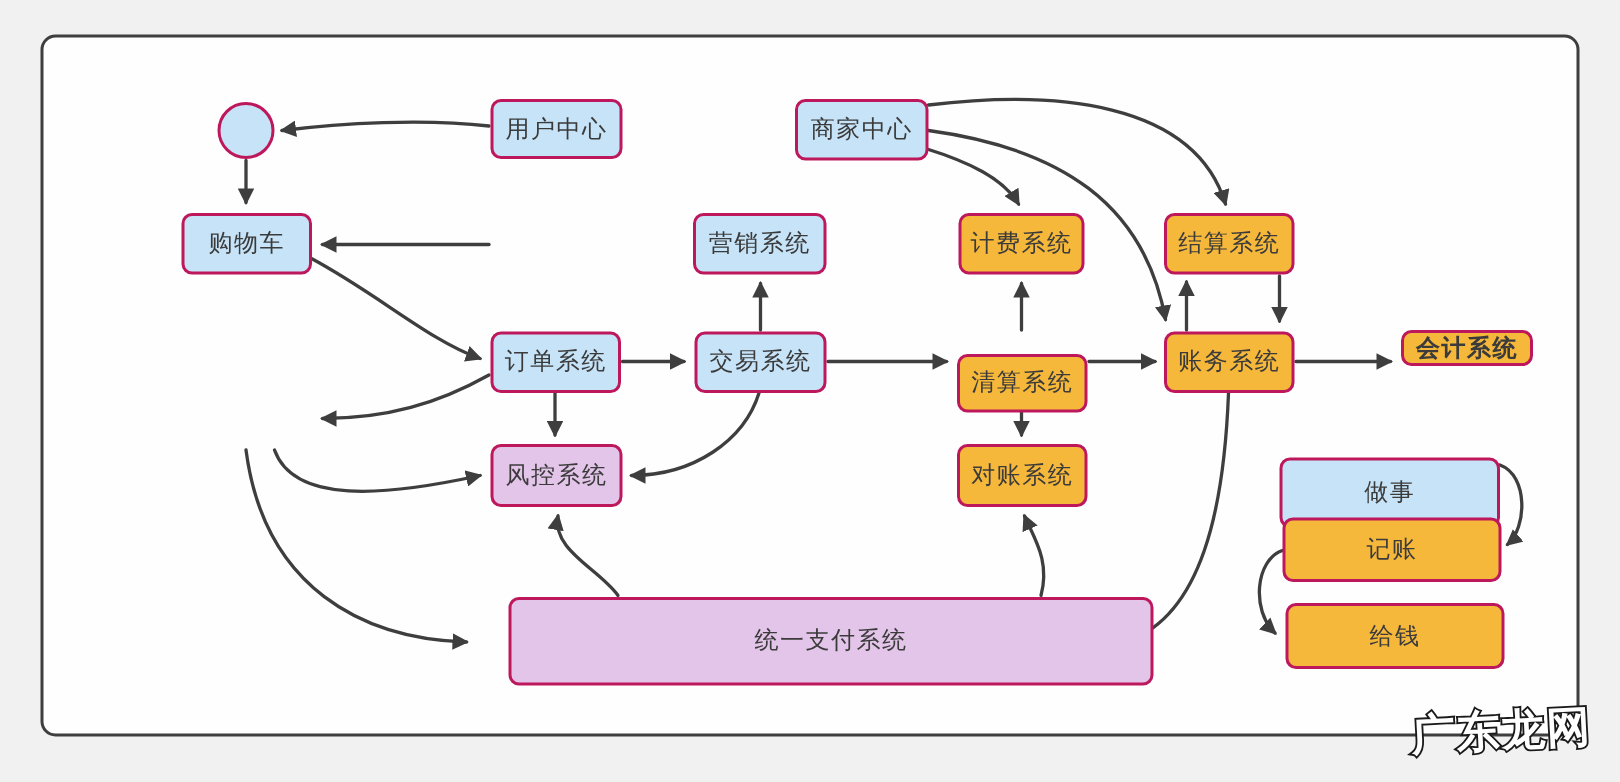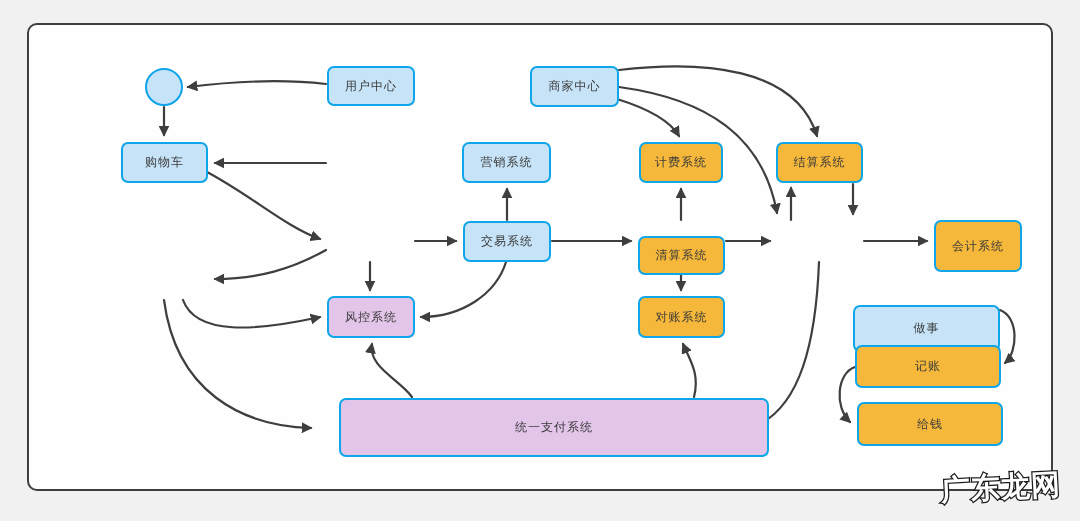--- a/index.html
+++ b/index.html
@@ -10,22 +10,22 @@
   }
   .stage{position:absolute;left:0;top:0;width:1080px;height:521px;}
   .frame{
     position:absolute;left:27px;top:23px;width:1026px;height:468px;
     background:#fefefe;border:2px solid #3e3e3e;border-radius:10px;
     box-sizing:border-box;
   }
   svg.edges{position:absolute;left:0;top:0;width:1080px;height:521px;}
   .node{
     position:absolute;display:flex;align-items:center;justify-content:center;
-    border:2px solid #0ea5e9;border-radius:7px;box-sizing:border-box;
-    font-size:12px;color:#3b3b3b;letter-spacing:1px;
+    border:2px solid #be185d;border-radius:7px;box-sizing:border-box;
+    font-size:16px;color:#3b3b3b;letter-spacing:1px;
   }
   .blue{background:#c6e3f7;}
   .orange{background:#f6b83a;}
   .purple{background:#e4c5ea;}
   .circle{border-radius:50%;}
   .watermark{
     position:absolute;left:941px;top:468px;width:120px;
     font-size:29px;font-weight:bold;color:#ffffff;letter-spacing:1px;
     -webkit-text-stroke:2.5px #1a1a1a;paint-order:stroke fill;
     transform:rotate(-3deg);white-space:nowrap;
@@ -82,27 +82,29 @@
 
 
   <div class="node blue" style="left:462px;top:142px;width:89px;height:41px;">营销系统</div>
 
   <div class="node blue" style="left:530px;top:66px;width:89px;height:41px;">商家中心</div>
 
   <div class="node orange" style="left:639px;top:142px;width:84px;height:41px;">计费系统</div>
 
   <div class="node orange" style="left:776px;top:142px;width:87px;height:41px;">结算系统</div>
 
+  <div class="node blue" style="left:327px;top:221px;width:87px;height:41px;">订单系统</div>
 
   <div class="node blue" style="left:463px;top:221px;width:88px;height:41px;">交易系统</div>
 
   <div class="node orange" style="left:638px;top:236px;width:87px;height:39px;">清算系统</div>
 
+  <div class="node orange" style="left:776px;top:221px;width:87px;height:41px;">账务系统</div>
 
-  <div class="node orange" style="left:934px;top:220px;width:88px;height:52px;">会计系统</div>
+  <div class="node orange" style="left:934px;top:220px;width:88px;height:24px;font-weight:bold;">会计系统</div>
 
 
   <div class="node purple" style="left:327px;top:296px;width:88px;height:42px;">风控系统</div>
 
   <div class="node orange" style="left:638px;top:296px;width:87px;height:42px;">对账系统</div>
 
   <div class="node purple" style="left:318px;top:398px;width:430px;height:59px;margin-left:21px;">统一支付系统</div>
 
   <div class="node blue" style="left:853px;top:285px;width:147px;height:47px;margin-top:20px;">做事</div>
 

